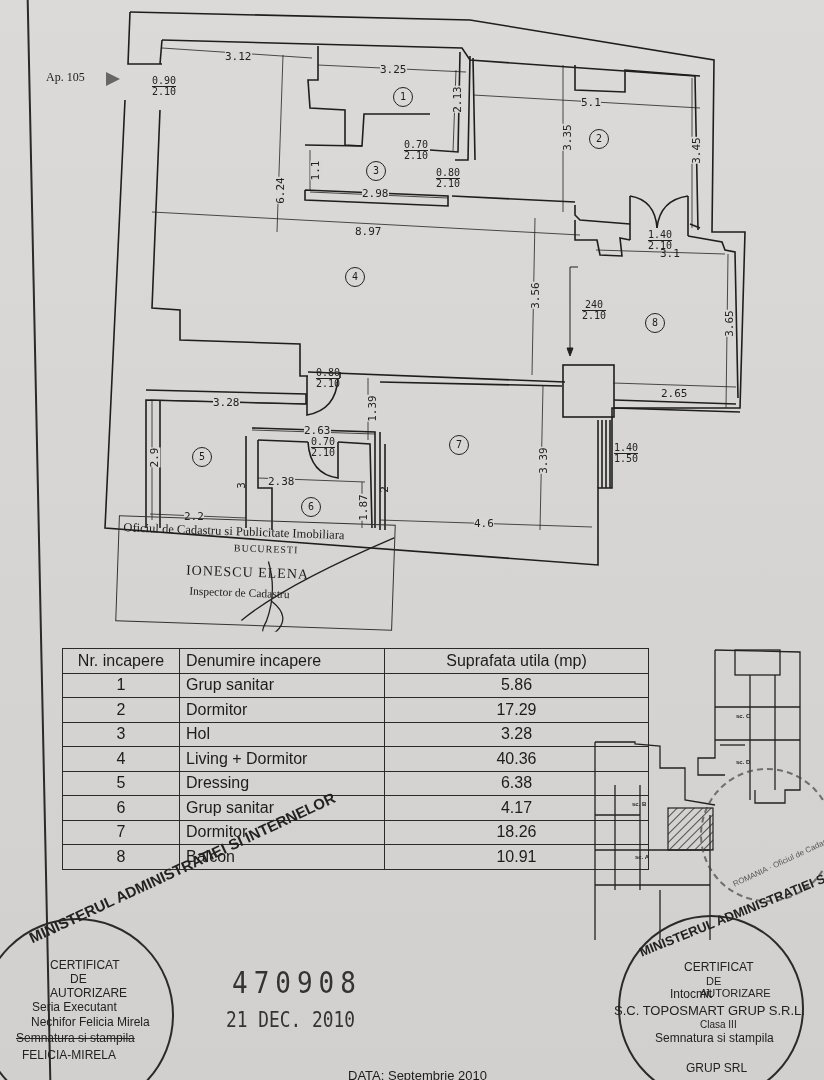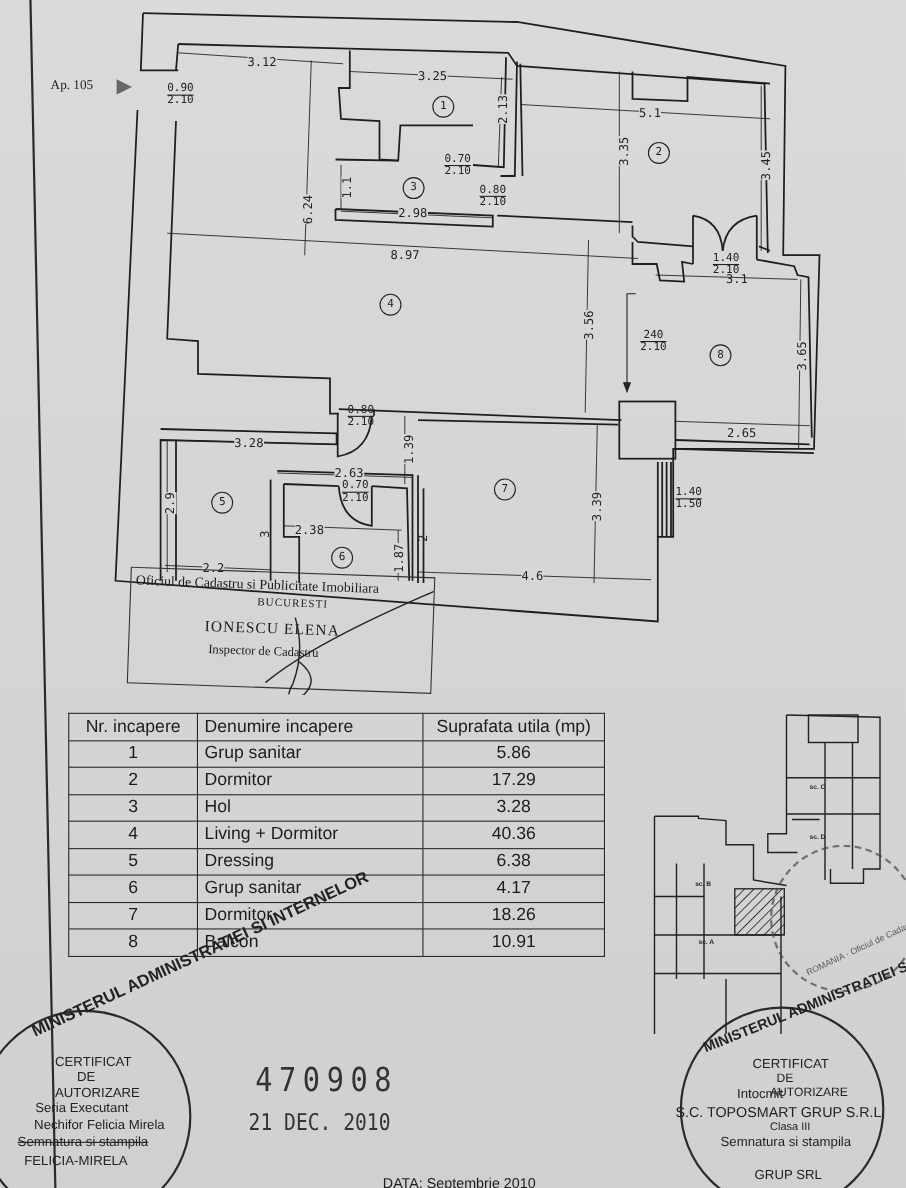--- a/index.html
+++ b/index.html
@@ -21,21 +21,21 @@
     .apt-arrow { position: absolute; left: 106px; top: 72px; width: 0; height: 0; border-top: 7px solid transparent; border-bottom: 7px solid transparent; border-left: 14px solid #666; }
 
     
     .cad-stamp { position: absolute; left: 117px; top: 520px; width: 275px; height: 104px; border: 1.5px solid #333; transform: rotate(2deg); }
     .cad-stamp .l1 { position: absolute; left: 4px; top: 4px; font-family: "Liberation Serif", serif; font-size: 12.5px; }
     .cad-stamp .l2 { position: absolute; left: 115px; top: 22px; font-family: "Liberation Serif", serif; font-size: 10px; letter-spacing: 1px; }
     .cad-stamp .l3 { position: absolute; left: 68px; top: 44px; font-family: "Liberation Serif", serif; font-size: 14px; letter-spacing: 1px; }
     .cad-stamp .l4 { position: absolute; left: 72px; top: 66px; font-family: "Liberation Serif", serif; font-size: 11.5px; }
 
     
-    .rooms-table { position: absolute; left: 62px; top: 648px; width: 488px; border-collapse: collapse; font-size: 16px; }
+    .rooms-table { position: absolute; left: 62px; top: 648px; width: 587px; border-collapse: collapse; font-size: 16px; }
     .rooms-table td, .rooms-table th { border: 1.5px solid #2a2a2a; padding: 0 6px; height: 23.5px; font-weight: normal; }
     .rooms-table th { text-align: left; }
     .rooms-table .c-nr { width: 104px; text-align: center; }
     .rooms-table .c-name { width: 192px; text-align: left; }
     .rooms-table .c-area { text-align: center; margin-left: 29px; }
     .rooms-table .sum { text-align: left; padding-left: 68px; }
 
     
     .siteplan { position: absolute; left: 590px; top: 640px; }
 

